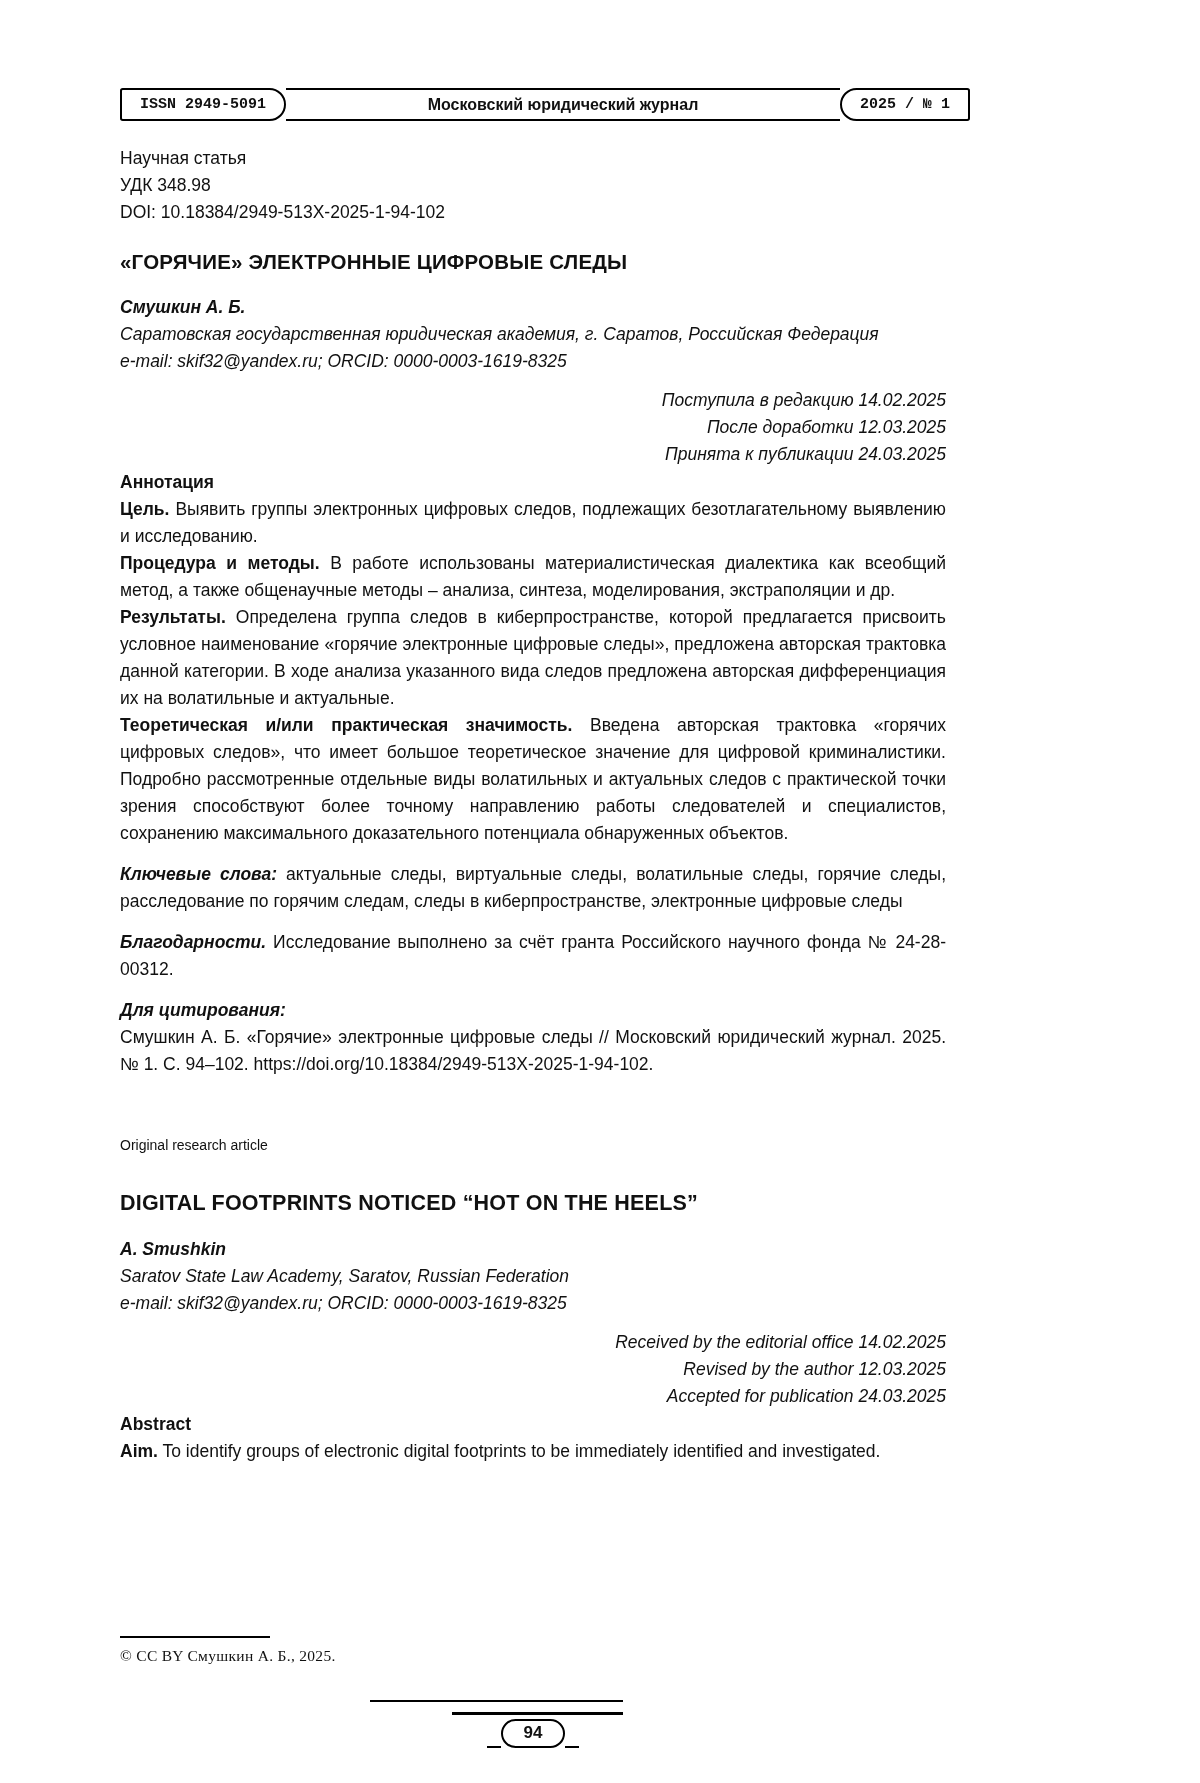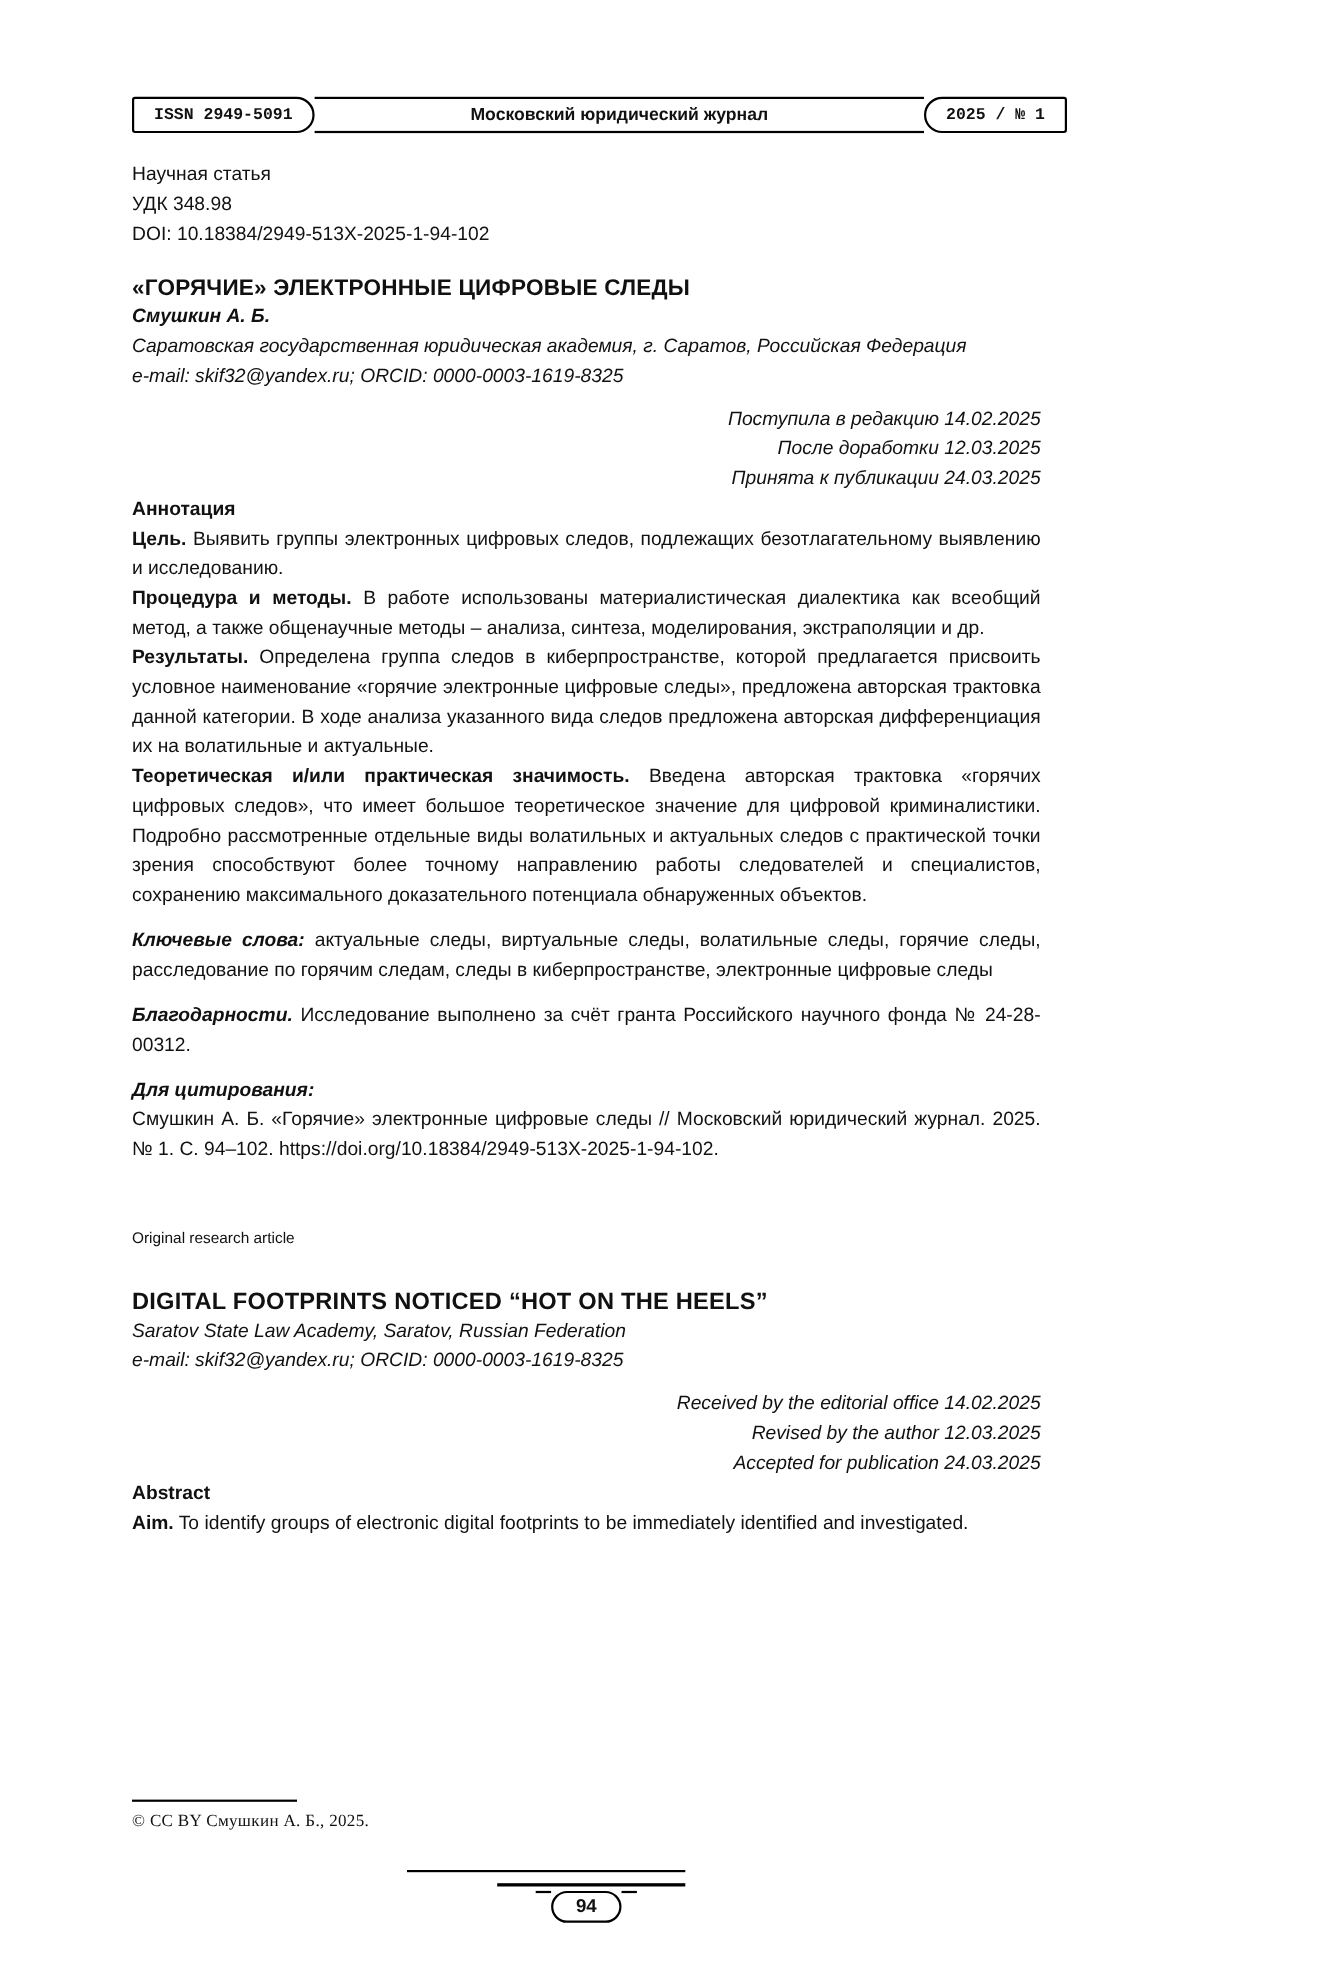--- a/index.html
+++ b/index.html
@@ -54,21 +54,21 @@
   }
 
   
   .meta-block { margin-top: 24px; font-size: 17.5px; line-height: 27px; }
   .ru-title {
     margin-top: 24px;
     font-size: 20.5px;
     font-weight: bold;
     letter-spacing: 0.2px;
   }
-  .author-block { font-size: 17.5px; line-height: 27px; }
+  .author-block { margin-top: 20px; font-size: 17.5px; line-height: 27px; }
   .author-name { font-weight: bold; font-style: italic; }
   .affil, .email-line { font-style: italic; }
   .dates-block {
     margin-top: 12px;
     font-size: 17.5px;
     line-height: 27px;
     font-style: italic;
     text-align: right;
   }
   .section-heading {
@@ -116,21 +116,21 @@
 
   
   .footer-rule-1 { position: absolute; left: 370px; top: 1700px; width: 253px; height: 2px; background: #000; }
   .footer-rule-2 { position: absolute; left: 452px; top: 1712px; width: 171px; height: 3px; background: #000; }
   .pageno-wrap {
     position: absolute;
     left: 120px;
     top: 1719px;
     width: 826px;
     display: flex;
-    align-items: flex-start;
+    align-items: flex-end;
     justify-content: center;
   }
   .pageno-line { width: 14px; height: 2px; background: #000; }
   .pageno-capsule {
     border: 2.5px solid #000;
     border-radius: 16px;
     padding: 2px 21px 3px 21px;
     font-size: 17px;
     font-weight: bold;
     background: #fff;
@@ -187,20 +187,21 @@
     <p class="para gap-md"><span class="label-bi">Благодарности.</span><span> Исследование выполнено за счёт гранта Российского научного фонда № 24-28-00312.</span></p>
 
     <div class="citation-label">Для цитирования:</div>
     <p class="para">Смушкин А. Б. «Горячие» электронные цифровые следы // Московский юридический журнал. 2025. № 1. С. 94–102. https://doi.org/10.18384/2949-513X-2025-1-94-102.</p>
 
     <div class="en-article-type">Original research article</div>
 
     <h2 class="en-title">DIGITAL FOOTPRINTS NOTICED “HOT ON THE HEELS”</h2>
 
     <div class="author-block">
+      <div class="author-name">A. Smushkin</div>
       <div class="affil">Saratov State Law Academy, Saratov, Russian Federation</div>
       <div class="email-line">e-mail: skif32@yandex.ru; ORCID: 0000-0003-1619-8325</div>
     </div>
 
     <div class="dates-block">
       <div>Received by the editorial office 14.02.2025</div>
       <div>Revised by the author 12.03.2025</div>
       <div>Accepted for publication 24.03.2025</div>
     </div>
 

